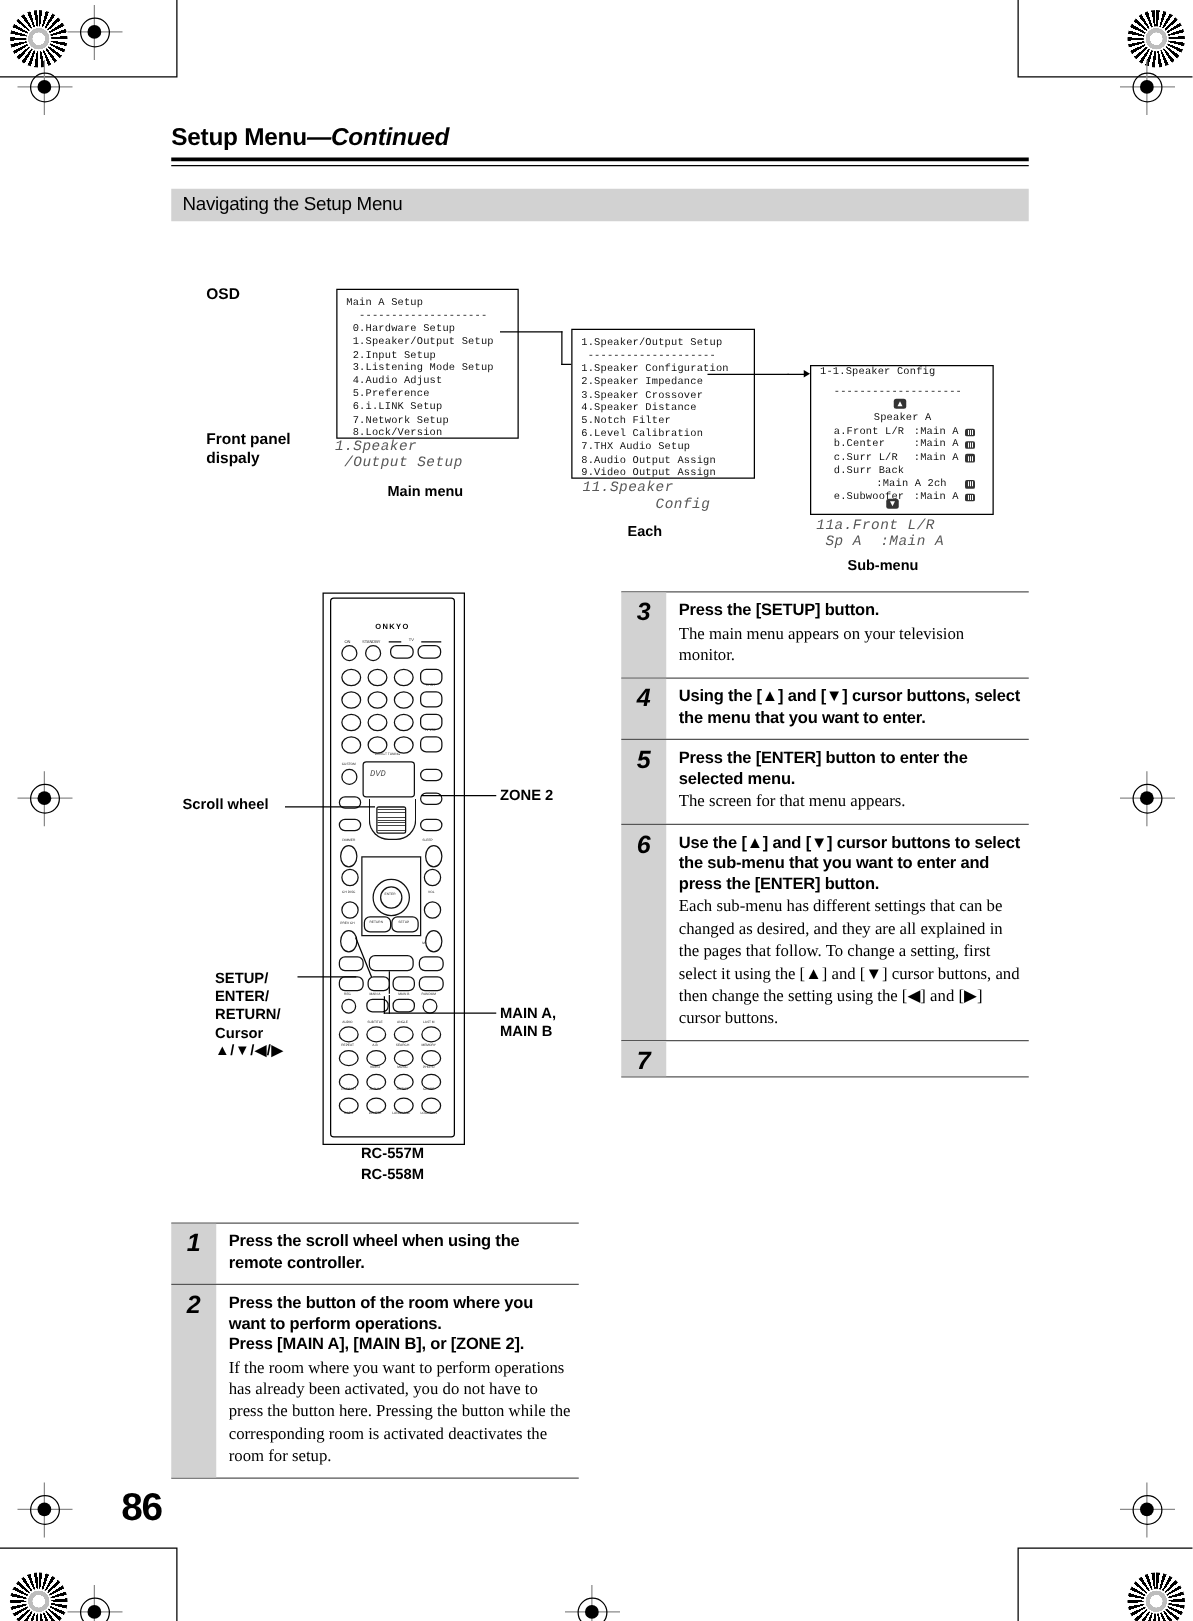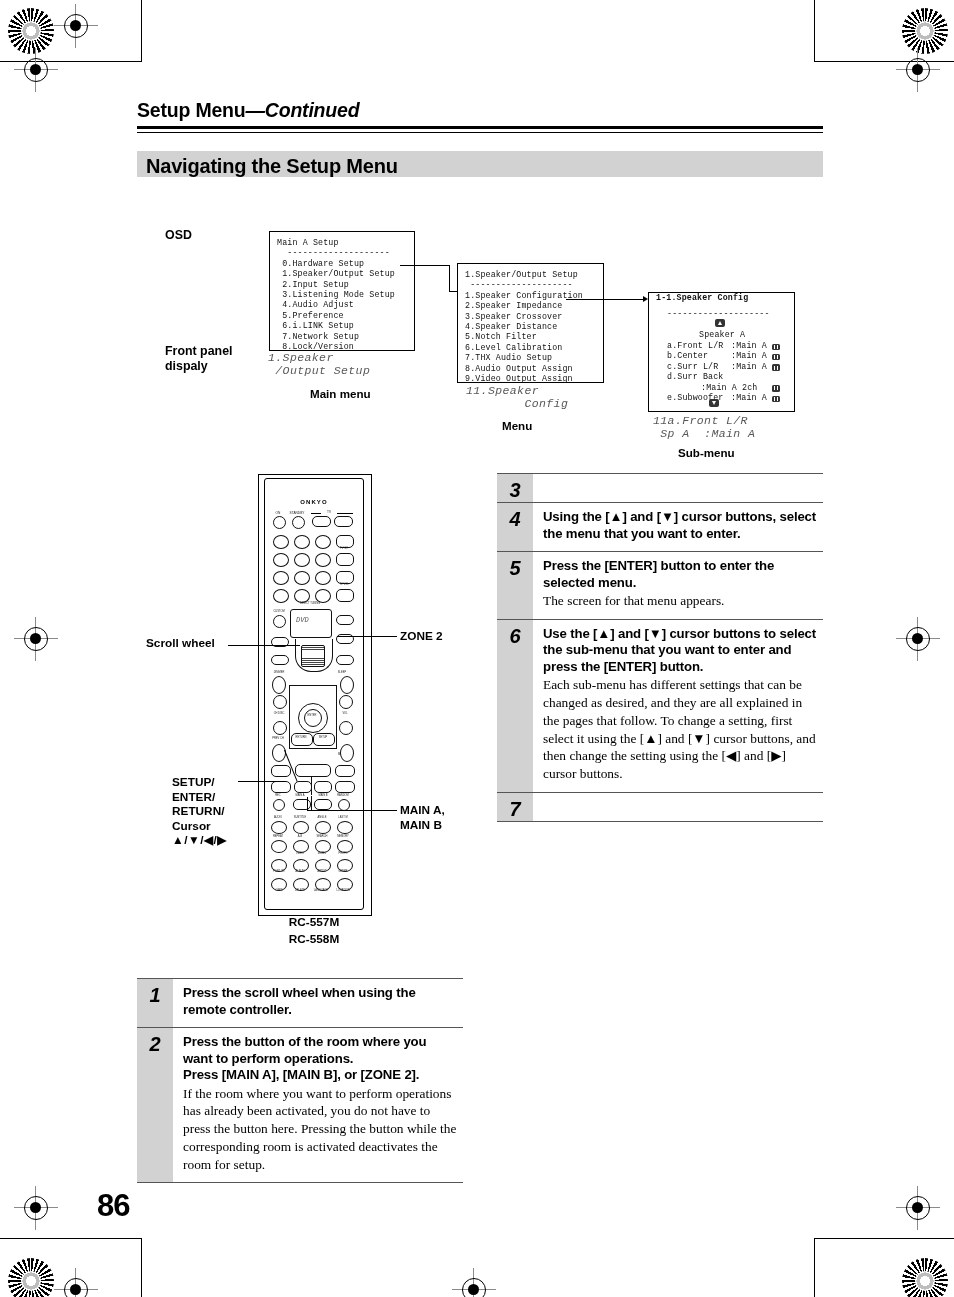--- a/index.html
+++ b/index.html
@@ -21,21 +21,21 @@
 
   
   .hdr-title{position:absolute;left:137px;top:99px;font-size:19.5px;font-weight:bold;
      font-family:"Liberation Sans",sans-serif;letter-spacing:-.2px;white-space:nowrap;}
   .hdr-title i{font-weight:bold;font-style:italic;}
   .hdr-rule1{position:absolute;left:137px;top:126px;width:686px;height:2.6px;background:#000;}
   .hdr-rule2{position:absolute;left:137px;top:131.5px;width:686px;height:1.4px;background:#000;}
 
   .secbar{position:absolute;left:137px;top:151px;width:686px;height:26px;background:#d2d2d2;}
   .secbar span{position:absolute;left:9px;top:4px;font-family:"Liberation Sans",sans-serif;
-     font-size:20px;font-weight:bold;letter-spacing:-.2px;text-align:right;}
+     font-size:15px;font-weight:normal;letter-spacing:-.2px;text-align:right;}
 
   .intro{position:absolute;left:137px;top:186px;width:700px;font-size:13.6px;line-height:19.5px;}
 
   
   .osdlabel{position:absolute;font-family:"Liberation Sans",sans-serif;font-size:12.4px;
      font-weight:bold;line-height:14.5px;}
   .osdbox{position:absolute;border:1.4px solid #000;background:#fff;
      font-family:"Liberation Mono","DejaVu Sans Mono",monospace;font-size:8.3px;line-height:10.4px;
      white-space:pre;color:#111;letter-spacing:.15px;}
   .osdbox .t{position:absolute;left:7px;top:6px;}
@@ -214,21 +214,21 @@
 8.Audio Output Assign
 9.Video Output Assign</div>
   </div>
 
   <div class="ln lnh" style="left:566px;top:299px;width:65px;"></div>
   <div class="ln lnv" style="left:630px;top:299px;height:-0px;"></div>
   <div class="ln lnh" style="left:630px;top:299px;width:14px;"></div>
   <div class="arw" style="left:643px;top:296px;"></div>
 
   <div class="osdbox" style="left:648px;top:292px;width:145px;height:118px;">
-    <div class="t" style="left:7px;top:0;font-weight:bold;">1-1.Speaker Config</div>
+    <div class="t" style="left:7px;top:0;">1-1.Speaker Config</div>
     <div class="t" style="left:18px;top:16px;">--------------------</div>
     <div class="t" style="left:66px;top:26px;"><span class="updn u"></span></div>
     <div class="t" style="left:50px;top:37px;">Speaker A</div>
     <div class="t" style="left:18px;top:48px;"><span>a.Front L/R</span></div>
     <div class="t" style="left:82px;top:48px;">:Main A</div>
     <div class="t" style="left:123px;top:49px;"><span class="spk"></span></div>
     <div class="t" style="left:18px;top:58.4px;"><span>b.Center</span></div>
     <div class="t" style="left:82px;top:58.4px;">:Main A</div>
     <div class="t" style="left:123px;top:59.4px;"><span class="spk"></span></div>
     <div class="t" style="left:18px;top:68.8px;"><span>c.Surr L/R</span></div>
@@ -242,21 +242,21 @@
     <div class="t" style="left:123px;top:101px;"><span class="spk"></span></div>
     <div class="t" style="left:60px;top:106px;"><span class="updn d"></span></div>
   </div>
 
   <div class="fpd" style="left:268px;top:351px;">1.Speaker
  /Output Setup</div>
   <div class="caption" style="left:294px;top:387px;padding-left:16px;">Main menu</div>
 
   <div class="fpd" style="left:466px;top:384px;">11.Speaker
         Config</div>
-  <div class="caption" style="left:502px;top:419px;">Menu</div>
+  <div class="caption" style="left:502px;top:419px;">Each</div>
 
   <div class="fpd" style="left:653px;top:414px;">11a.Front L/R
  Sp A  :Main A</div>
   <div class="caption" style="left:678px;top:446px;">Sub-menu</div>
 
   <div class="remote">
     <div class="shell"></div>
     <div class="inner">
       <div class="brand" style="top:20px;">ONKYO</div>
 
@@ -415,20 +415,24 @@
   </div>
   <div class="ln lnh" style="left:307px;top:810px;width:90px;"></div>
   <div class="ln lnv" style="left:307px;top:797px;height:14px;"></div>
 
   <div class="rmodel" style="left:258px;top:915px;width:112px;">RC-557M</div>
   <div class="rmodel" style="left:258px;top:932px;width:112px;">RC-558M</div>
 
   <div class="steps" style="left:497px;top:473px;width:326px;">
     <div class="steprow first">
       <div class="stepnum">3</div>
+      <div class="stepbody">
+        <div class="b">Press the [SETUP] button.</div>
+        <div class="p">The main menu appears on your television monitor.</div>
+      </div>
     </div>
     <div class="steprow">
       <div class="stepnum">4</div>
       <div class="stepbody">
         <div class="b">Using the [▲] and [▼] cursor buttons, select the menu that you want to enter.</div>
       </div>
     </div>
     <div class="steprow">
       <div class="stepnum">5</div>
       <div class="stepbody">

